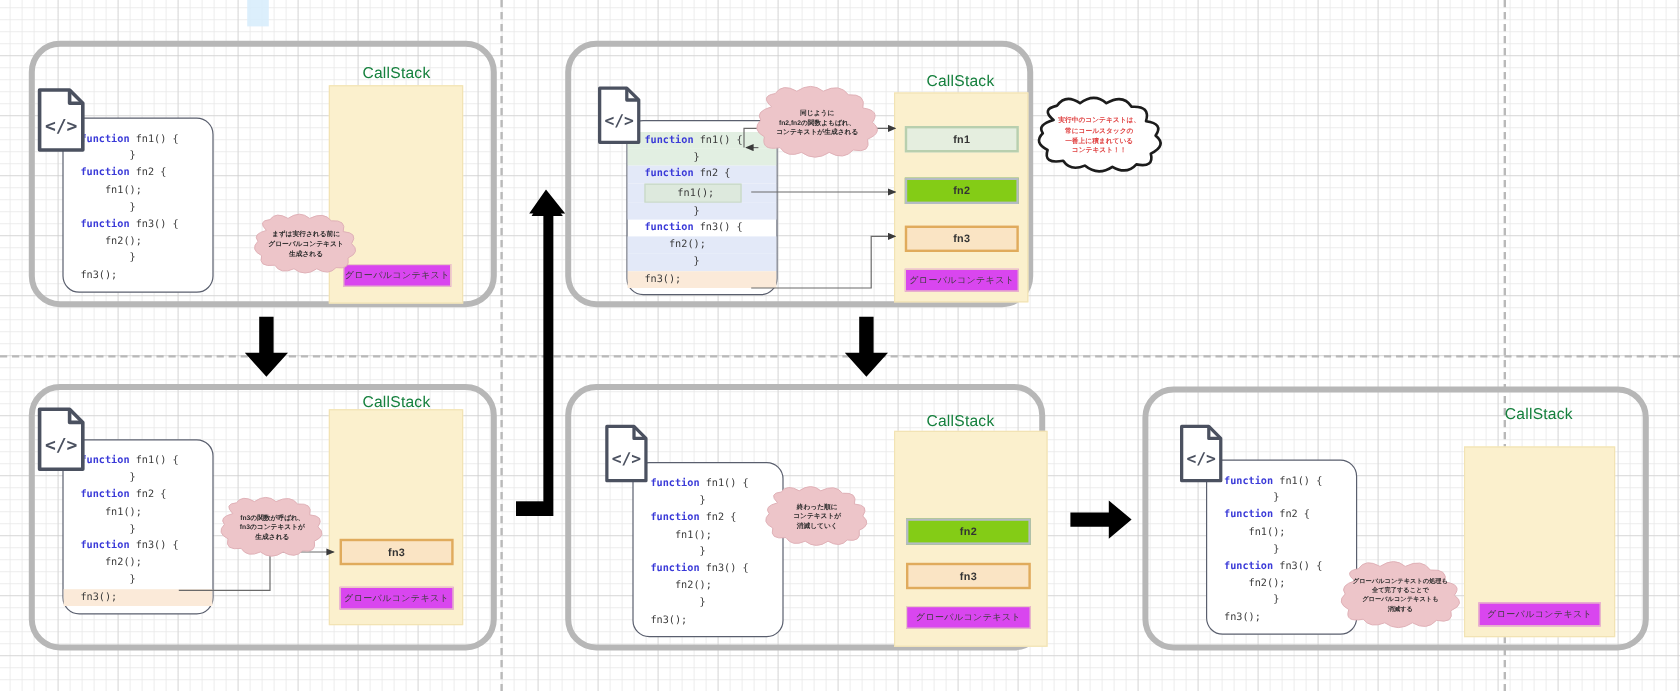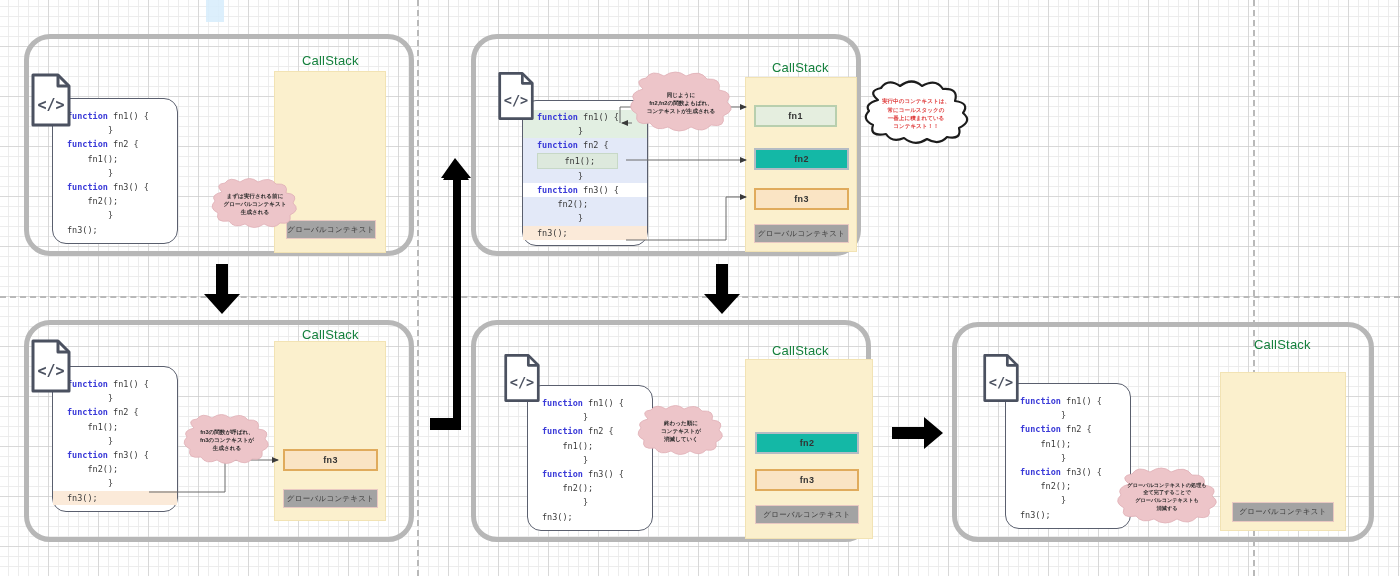--- a/index.html
+++ b/index.html
@@ -84,24 +84,24 @@
   }
   .frame{
     position:absolute;z-index:7;
     box-sizing:border-box;
     display:flex;align-items:center;justify-content:center;
     font-size:9px;font-weight:bold;color:#333;
     font-family:"Liberation Sans",sans-serif;
     letter-spacing:.3px;
   }
   .frame-green{background:#e5eedf;border:2px solid #b8cfae;}
-  .frame-gray{background:#14b8a6;border:2px solid #b4bcc4;}
+  .frame-gray{background:#84cc16;border:2px solid #b4bcc4;}
   .frame-orange{background:#fae4c4;border:2px solid #e0ab5c;}
   .frame-global{
-    background:#a3a3a3;border:1px solid #e9c8c2;
+    background:#d946ef;border:1px solid #e9c8c2;
     font-weight:normal;font-size:7.5px;color:#3c3c3c;
   }
 
   
   .cloud{position:absolute;z-index:12;}
   .cloud svg{position:absolute;left:0;top:0;overflow:visible;}
   .cloud .cloud-text{
     position:absolute;left:0;top:0;width:100%;height:100%;
     display:flex;flex-direction:column;align-items:center;justify-content:center;
     font-size:5.6px;font-weight:bold;line-height:8.2px;
@@ -202,21 +202,21 @@
     <path d="M14 18 L4 18" fill="none" stroke="#6a6a6a" stroke-width="1" marker-end="url(#ah2l)"></path>
 
     <path d="M8 55 L128 55" fill="none" stroke="#6a6a6a" stroke-width="1" marker-end="url(#ah2)"></path>
 
     <path d="M8 135 L108 135 L108 92 L128 92" fill="none" stroke="#6a6a6a" stroke-width="1" marker-end="url(#ah2)"></path>
   </svg>
 </div>
 
 <div class="cs-title" style="left:772px;top:60px;">CallStack</div>
 <div class="cs-box" style="left:745px;top:77px;width:112px;height:175px;"></div>
-<div class="frame frame-green" style="left:754px;top:105px;width:83px;height:22px;">fn1</div>
+<div class="frame frame-green" style="left:754px;top:105px;width:95px;height:22px;">fn1</div>
 <div class="frame frame-gray" style="left:754px;top:148px;width:95px;height:22px;">fn2</div>
 <div class="frame frame-orange" style="left:754px;top:188px;width:95px;height:22px;">fn3</div>
 <div class="frame frame-global" style="left:754px;top:224px;width:95px;height:19px;">グローバルコンテキスト</div>
 
 <div class="cloud" style="left:623px;top:72px;width:116px;height:62px;">
   <svg width="116" height="62" viewBox="0 0 116 62">
     <path d="M20 17 Q10 8 23 6 Q29 -3 41 4 Q53 -4 63 4 Q77 -3 84 7 Q99 6 96 18
              Q111 20 104 30 Q114 38 100 44 Q103 56 88 53 Q80 62 68 55 Q56 63 45 55
              Q33 60 27 51 Q11 54 14 42 Q3 36 11 28 Q6 21 20 17 Z" fill="#edc5c9" stroke="#dfb0b6" stroke-width="0.8"></path>
   </svg>

